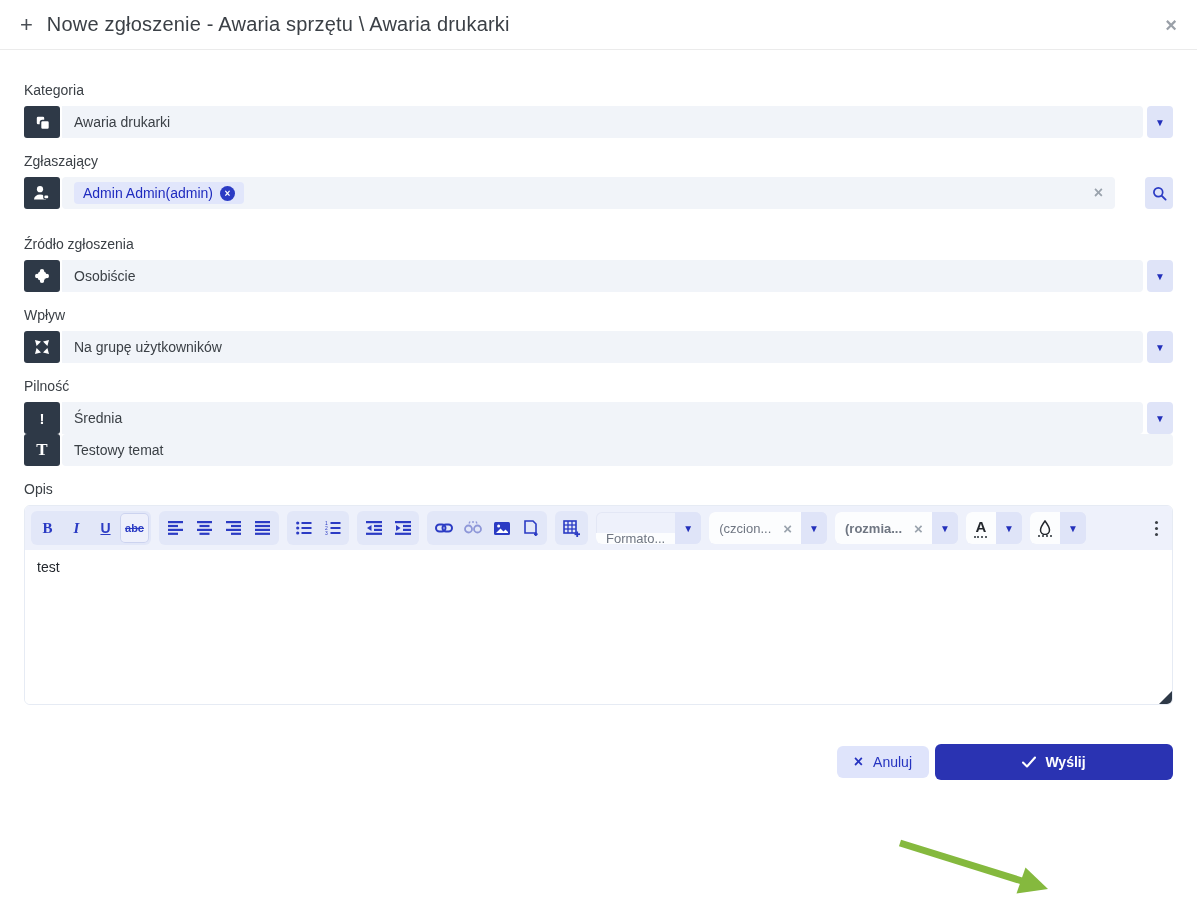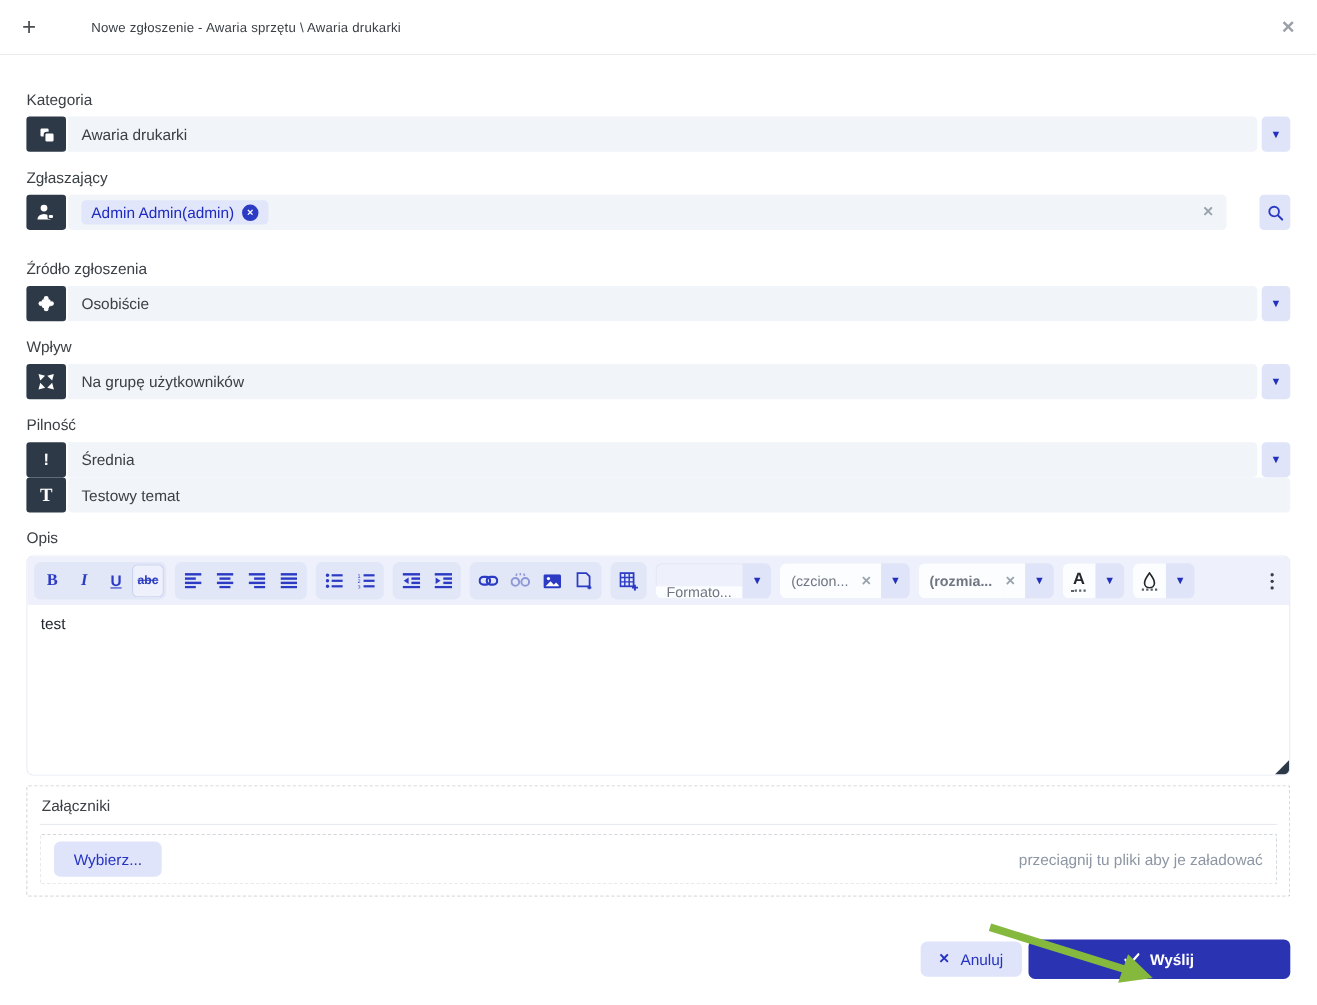--- a/index.html
+++ b/index.html
@@ -2,21 +2,21 @@
 <html><head>
 <meta charset="utf-8">
 <style>
   * { margin:0; padding:0; box-sizing:border-box; }
   html,body { width:1197px; height:914px; background:#fff; font-family:"Liberation Sans", sans-serif; }
   .page { position:relative; width:1197px; height:914px; background:#fff; overflow:hidden; }
 
   
   .hdr { height:50px; display:flex; align-items:center; padding:0 20px; border-bottom:1px solid #ebebeb; }
   .hdr-plus { font-size:22px; font-weight:300; color:#4a4f55; margin-right:14px; line-height:1; }
-  .hdr-title { font-size:12px; color:#3b4046; letter-spacing:.2px;margin-left:36px; }
+  .hdr-title { font-size:20px; color:#3b4046; letter-spacing:.2px; }
   .hdr-close { margin-left:auto; color:#9aa0a8; font-size:20px; font-weight:700; cursor:pointer; line-height:1; }
 
   .main { padding:0 24px; }
   .flabel { font-size:14px; color:#3b4046; margin:15px 0 8px 0; }
   .flabel.first { margin-top:32px; }
   .flabel.gap { margin-top:27px; }
 
   .frow { display:flex; align-items:stretch; height:32px; }
   .iconbox { width:36px; min-width:36px; background:#2e3947; color:#fff; display:flex; align-items:center; justify-content:center; border-radius:3px; margin-right:2px; }
   .finput { flex:1; background:#f1f4f9; border-radius:0 4px 4px 0; display:flex; align-items:center; padding:0 12px; font-size:14px; color:#3b4046; position:relative; }
@@ -342,27 +342,20 @@
         <div class="kebab">
             <i></i>
             <i></i>
             <i></i>
           </div>
       </div>
       <div class="edit-area">test</div>
       <div class="resize-handle"></div>
     </div>
 
-    <div class="attach">
-      <div class="attach-label">Załączniki</div>
-      <div class="dropzone">
-        <button class="choose-btn">Wybierz...</button>
-        <span class="drop-hint">przeciągnij tu pliki aby je załadować</span>
-      </div>
-    </div>
 
   </div>
 
   <div class="footer">
     <button class="btn-cancel">
       <span class="x">×</span>
       <span>Anuluj</span>
     </button>
     <button class="btn-send">
       <svg class="ic" width="14" height="12" viewBox="0 0 14 12">

